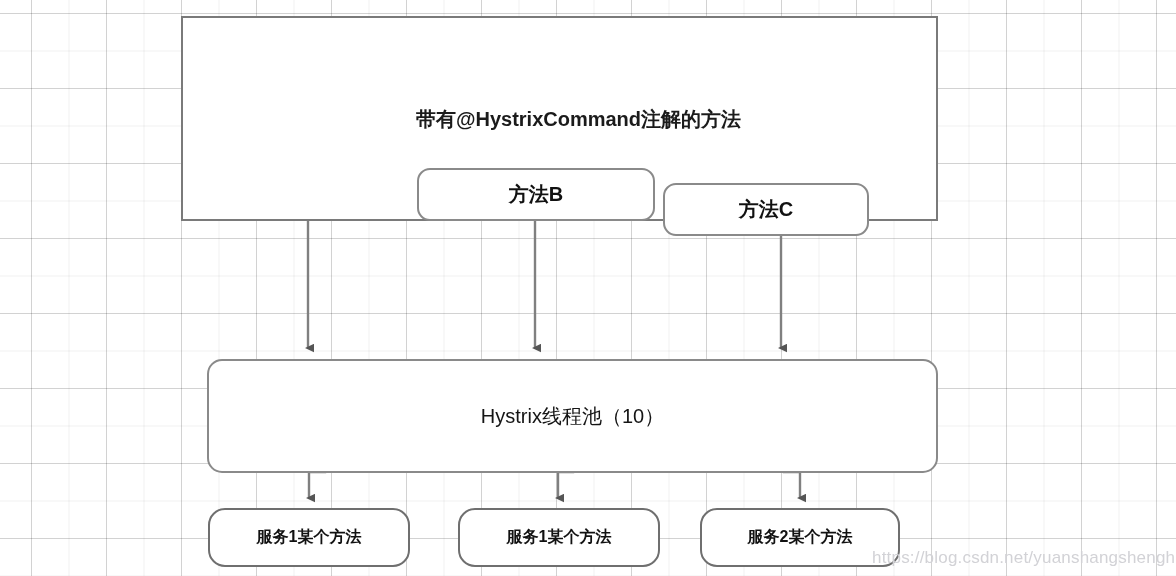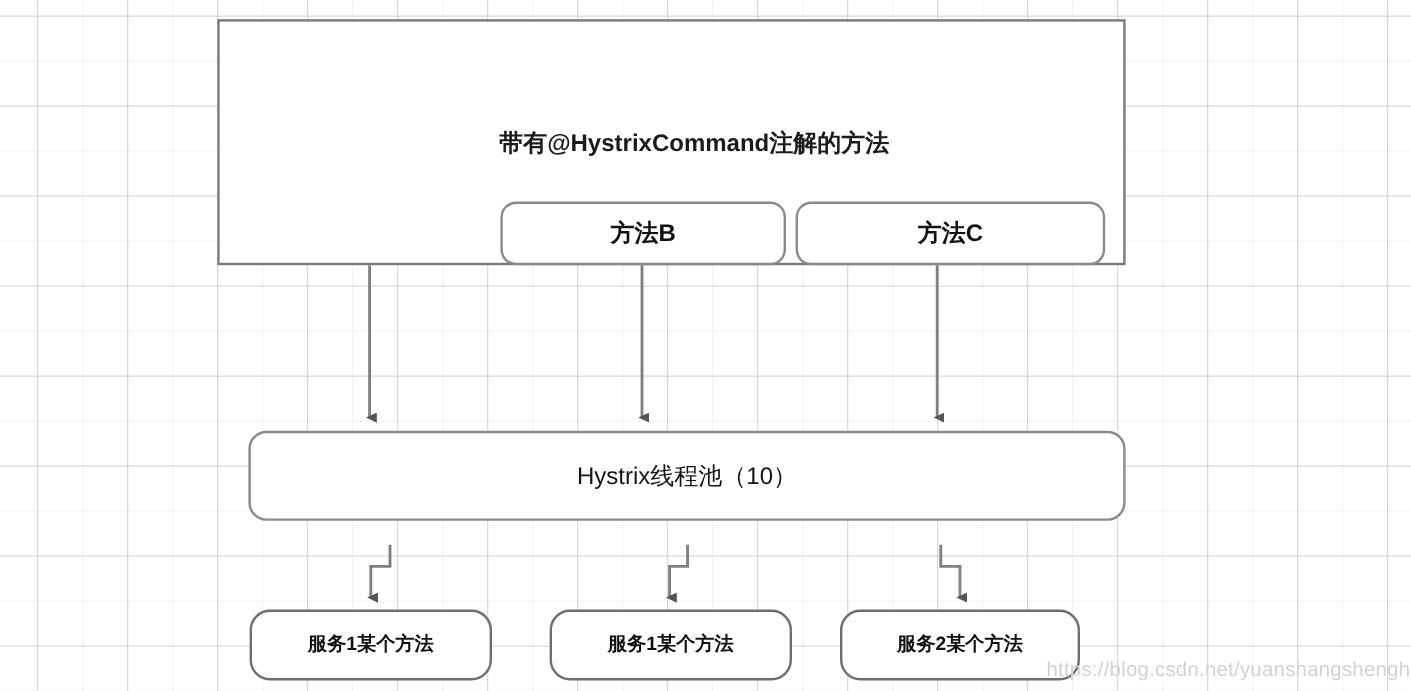--- a/index.html
+++ b/index.html
@@ -64,28 +64,28 @@
     display: flex;
     align-items: center;
     justify-content: center;
     font-size: 20px;
     font-weight: bold;
     color: #111111;
   }
 
   .method-a { left: 206px; top: 168px; width: 205px; height: 53px; }
   .method-b { left: 417px; top: 168px; width: 238px; height: 53px; }
-  .method-c { left: 663px; top: 168px; width: 258px; height: 53px; }
+  .method-c { left: 663px; top: 183px; width: 206px; height: 53px; }
 
   .pool-box {
     position: absolute;
     left: 207px;
     top: 359px;
     width: 731px;
-    height: 75px;
+    height: 114px;
     background: #ffffff;
     border: 2px solid #8a8a8a;
     border-radius: 15px;
     box-sizing: border-box;
     display: flex;
     align-items: center;
     justify-content: center;
     font-size: 20px;
     color: #151515;
   }

